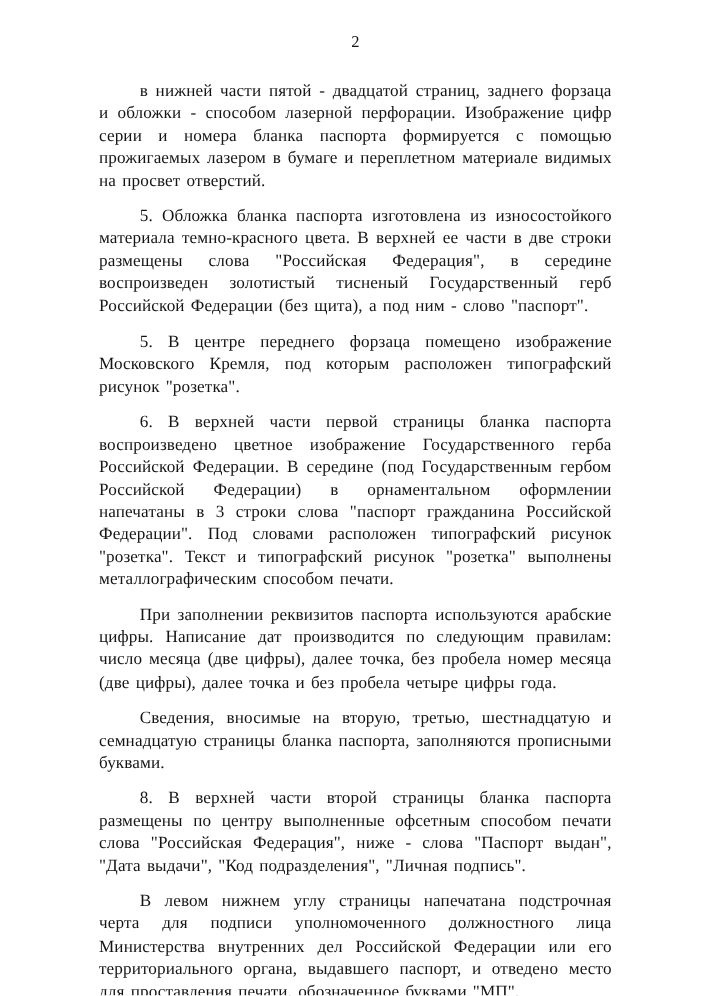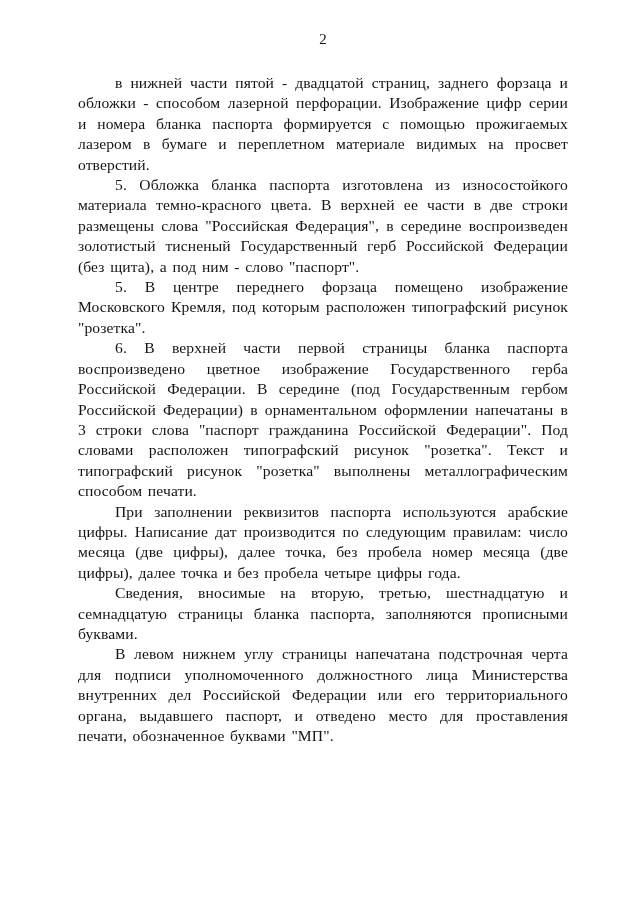--- a/index.html
+++ b/index.html
@@ -18,21 +18,21 @@
     color: #141414;
     overflow: hidden;
   }
   .page-number {
     text-align: center;
     font-size: 15px;
     line-height: 18px;
     margin: 0 0 25px 0;
   }
   .doc-body p {
-    margin: 0;
+    margin: 12px;
     font-size: 15.6px;
     line-height: 20.4px;
     text-align: justify;
     text-indent: 37px;
     word-spacing: 1.6px;
     letter-spacing: 0.1px;
   }
 </style>
 </head>
 <body>
@@ -40,15 +40,16 @@
 <div class="page">
   <div class="page-number">2</div>
 
   <div class="doc-body">
     <p>в нижней части пятой - двадцатой страниц, заднего форзаца и обложки - способом лазерной перфорации. Изображение цифр серии и номера бланка паспорта формируется с помощью прожигаемых лазером в бумаге и переплетном материале видимых на просвет отверстий.</p>
     <p>5. Обложка бланка паспорта изготовлена из износостойкого материала темно-красного цвета. В верхней ее части в две строки размещены слова "Российская Федерация", в середине воспроизведен золотистый тисненый Государственный герб Российской Федерации (без щита), а под ним - слово "паспорт".</p>
     <p>5. В центре переднего форзаца помещено изображение Московского Кремля, под которым расположен типографский рисунок "розетка".</p>
     <p>6. В верхней части первой страницы бланка паспорта воспроизведено цветное изображение Государственного герба Российской Федерации. В середине (под Государственным гербом Российской Федерации) в орнаментальном оформлении напечатаны в 3 строки слова "паспорт гражданина Российской Федерации". Под словами расположен типографский рисунок "розетка". Текст и типографский рисунок "розетка" выполнены металлографическим способом печати.</p>
     <p>При заполнении реквизитов паспорта используются арабские цифры. Написание дат производится по следующим правилам: число месяца (две цифры), далее точка, без пробела номер месяца (две цифры), далее точка и без пробела четыре цифры года.</p>
     <p>Сведения, вносимые на вторую, третью, шестнадцатую и семнадцатую страницы бланка паспорта, заполняются прописными буквами.</p>
+    <p>8. В верхней части второй страницы бланка паспорта размещены по центру выполненные офсетным способом печати слова "Российская Федерация", ниже - слова "Паспорт выдан", "Дата выдачи", "Код подразделения", "Личная подпись".</p>
     <p>В левом нижнем углу страницы напечатана подстрочная черта для подписи уполномоченного должностного лица Министерства внутренних дел Российской Федерации или его территориального органа, выдавшего паспорт, и отведено место для проставления печати, обозначенное буквами "МП".</p>
   </div>
 </div>
 
 </body></html>

